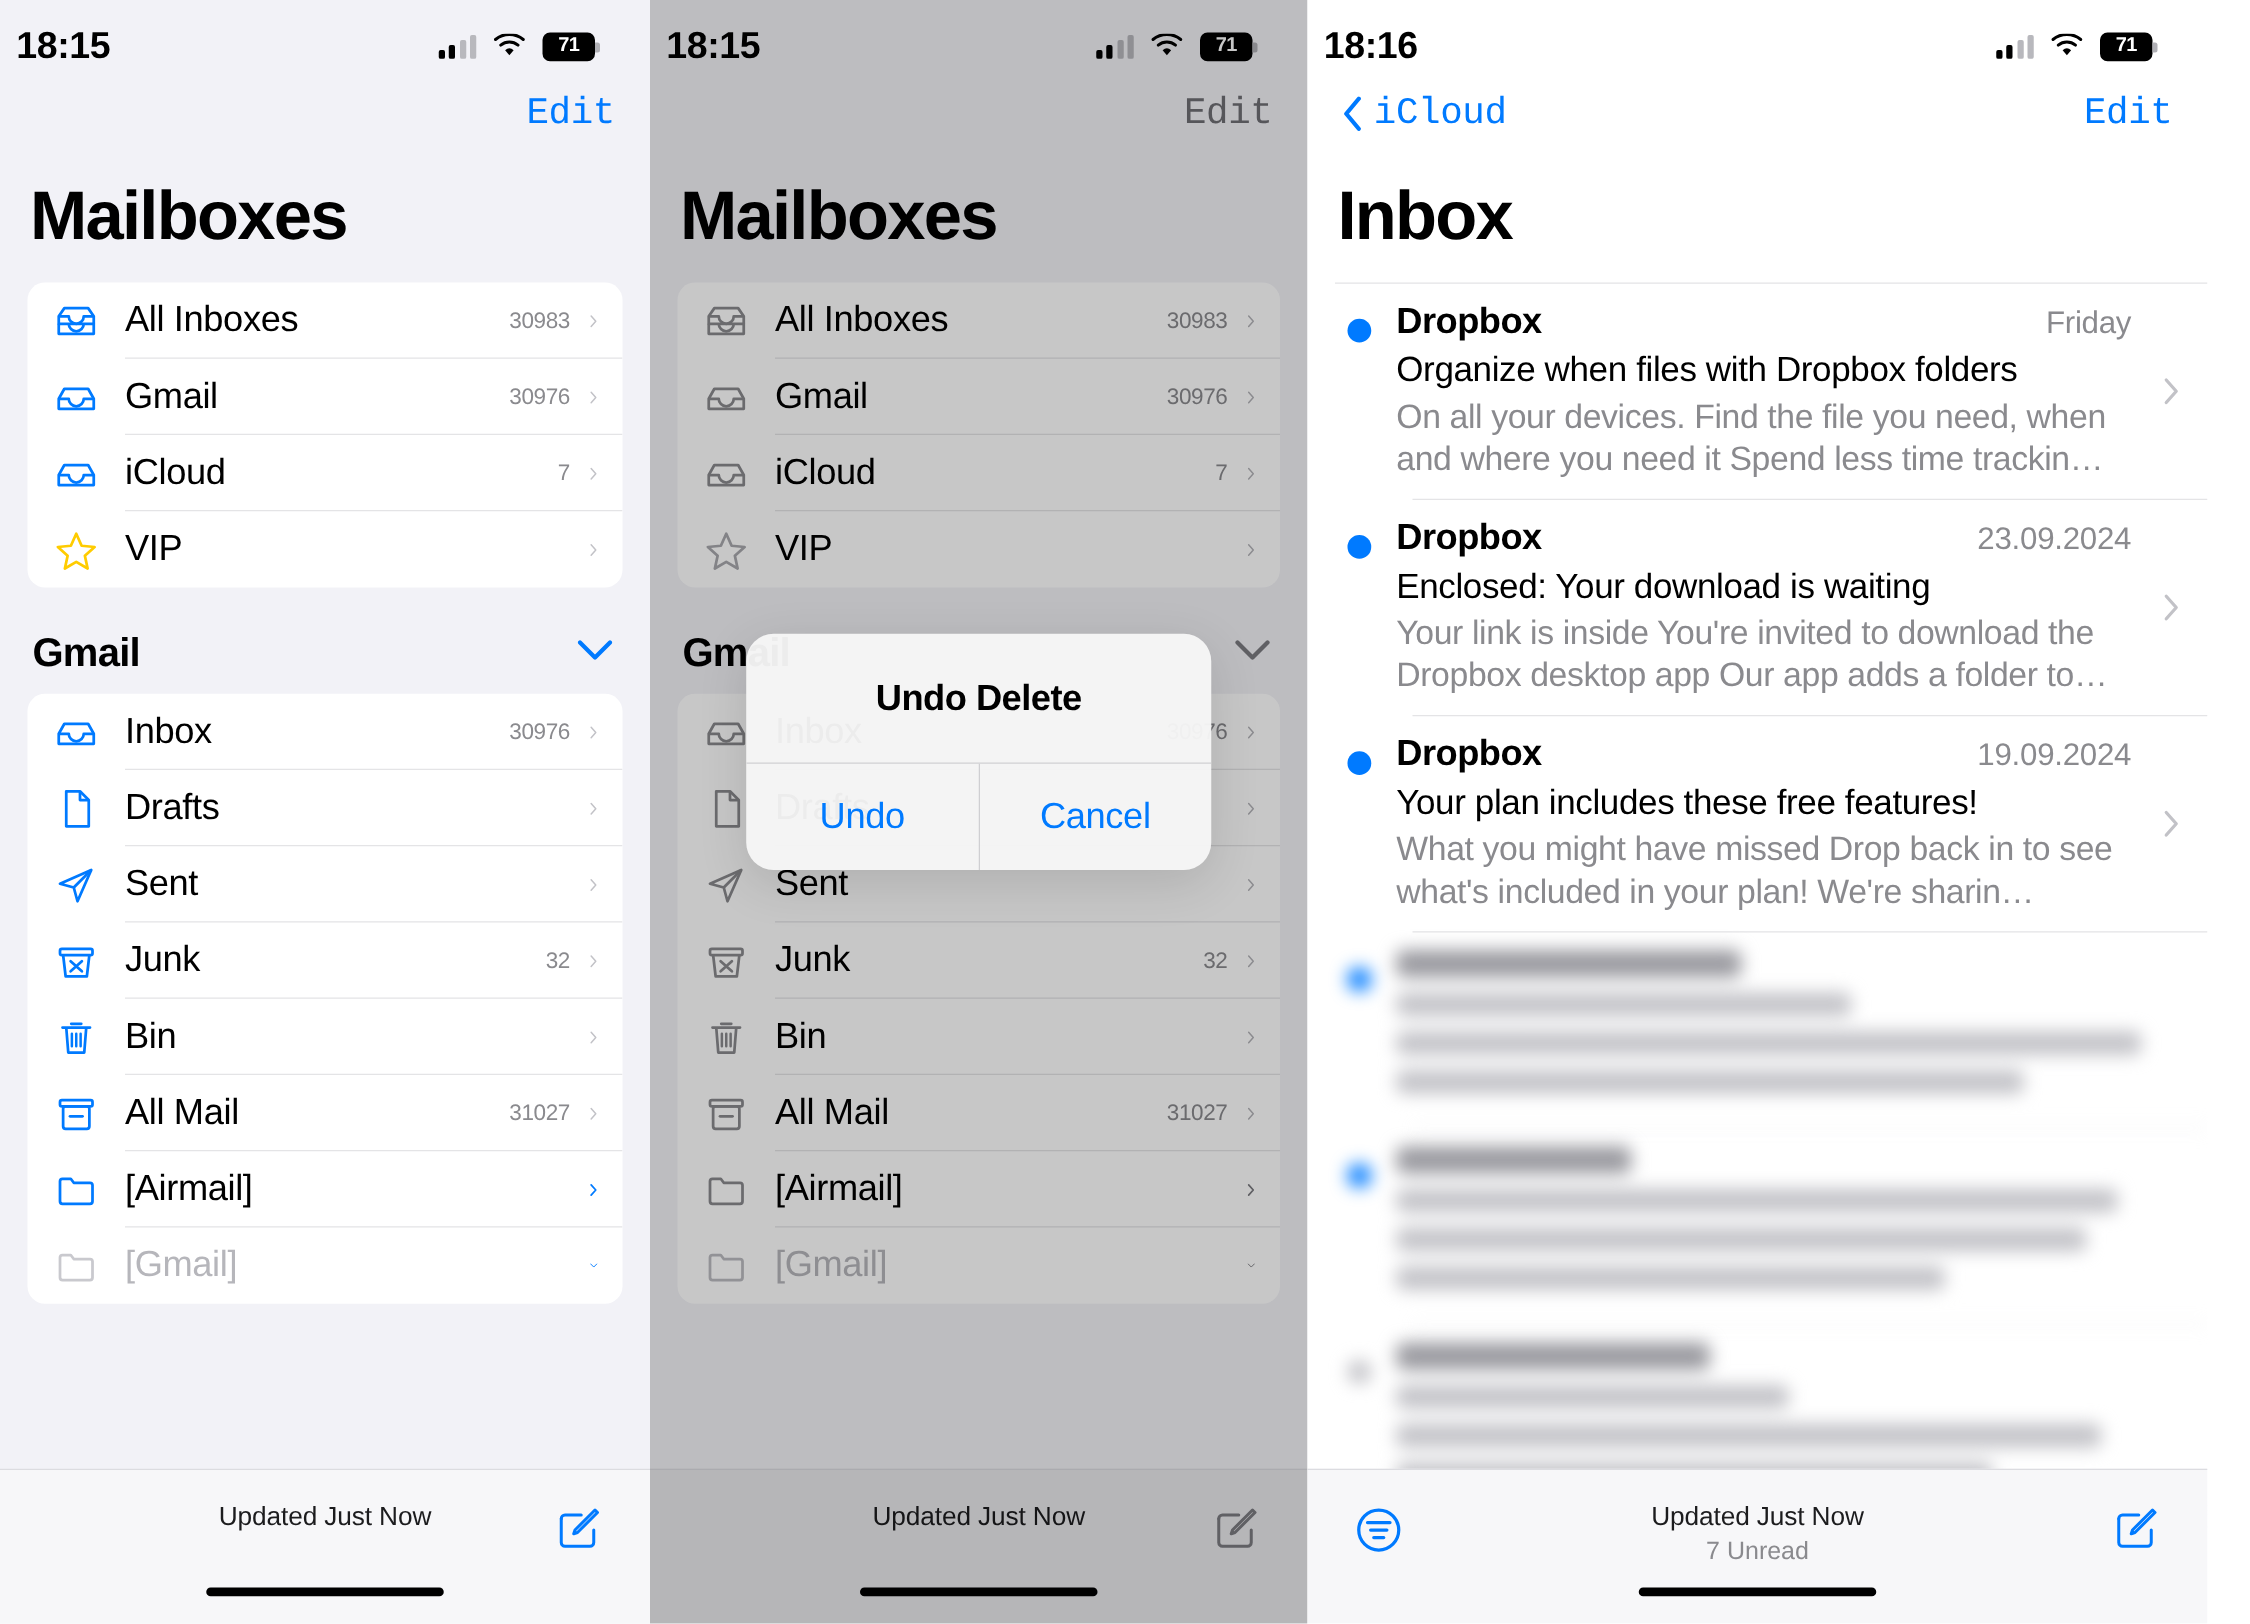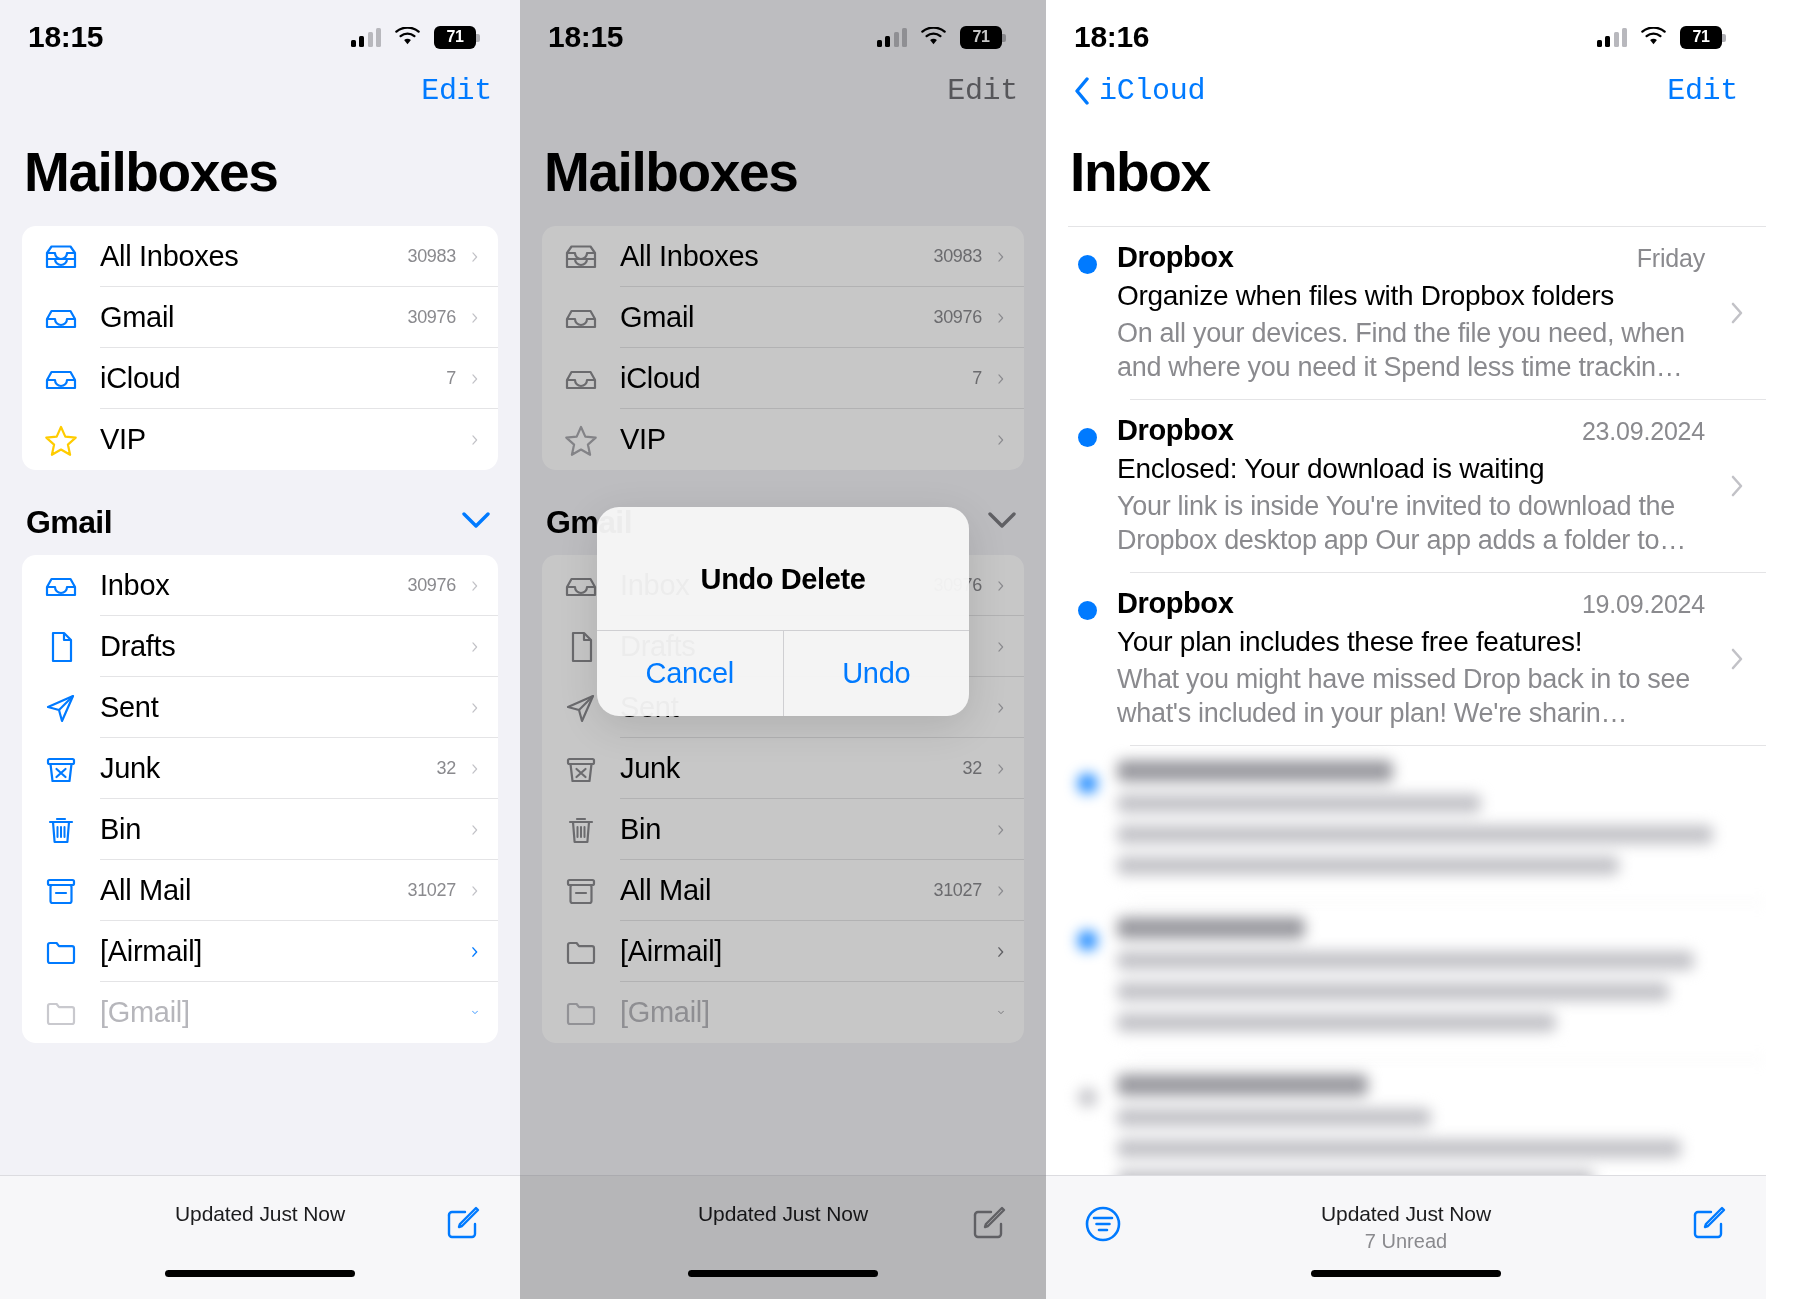--- a/index.html
+++ b/index.html
@@ -17,21 +17,21 @@
 
   
   .dim-overlay {
     position:absolute; inset:0; background:rgba(0,0,0,0.22);
     z-index:40; pointer-events:none;
   }
 
   
   .statusbar {
     height:74px; display:flex; align-items:center;
-    justify-content:space-between; padding:0 40px 0 28px;
+    justify-content:space-between; padding:0 40px 0 13px;
     position:relative; z-index:5;
   }
   .sb-time { font-size:30px; font-weight:700; letter-spacing:-0.3px; color:#000; }
   .sb-right { display:flex; align-items:center; gap:13px; }
   .bars { display:flex; align-items:flex-end; gap:3.5px; height:20px; }
   .bars i { width:5px; background:#000; border-radius:1.5px; display:block; }
   .bars i:nth-child(1){height:7px;}
   .bars i:nth-child(2){height:11px;}
   .bars i:nth-child(3){height:15px;background:#b8b8bd;}
   .bars i:nth-child(4){height:19px;background:#b8b8bd;}
@@ -114,21 +114,21 @@
     display:flex; align-items:flex-start; justify-content:center;
   }
   .alert {
     margin-top:507px; width:372px;
     background:rgba(246,246,246,0.96);
     border-radius:22px; overflow:hidden;
     box-shadow:0 10px 40px rgba(0,0,0,0.12);
   }
   .alert-title {
     text-align:center; font-size:29px; font-weight:700;
-    letter-spacing:-0.4px; padding:56px 20px 34px; color:#000;
+    letter-spacing:-0.4px; padding:36px 20px 34px; color:#000;
   }
   .alert-btns { display:flex; border-top:1px solid #cfcfd2; }
   .alert-btn {
     flex:1; text-align:center; padding:26px 0;
     font-size:29px; color:#007aff; letter-spacing:-0.3px; cursor:pointer;
   }
   .alert-btn + .alert-btn { border-left:1px solid #cfcfd2; }
 
   
   .maillist { position:relative; z-index:5; }
@@ -676,22 +676,22 @@
       </div>
     </div>
     <div class="home-indicator"></div>
 
     <div class="dim-overlay"></div>
 
     <div class="alert-wrap">
       <div class="alert">
         <div class="alert-title">Undo Delete</div>
         <div class="alert-btns">
+          <div class="alert-btn">Undo</div>
           <div class="alert-btn">Cancel</div>
-          <div class="alert-btn">Undo</div>
         </div>
       </div>
     </div>
   </div>
 
   <div class="phone p3">
     <div class="statusbar">
       <div class="sb-time">18:16</div>
       <div class="sb-right">
         <div class="bars">

